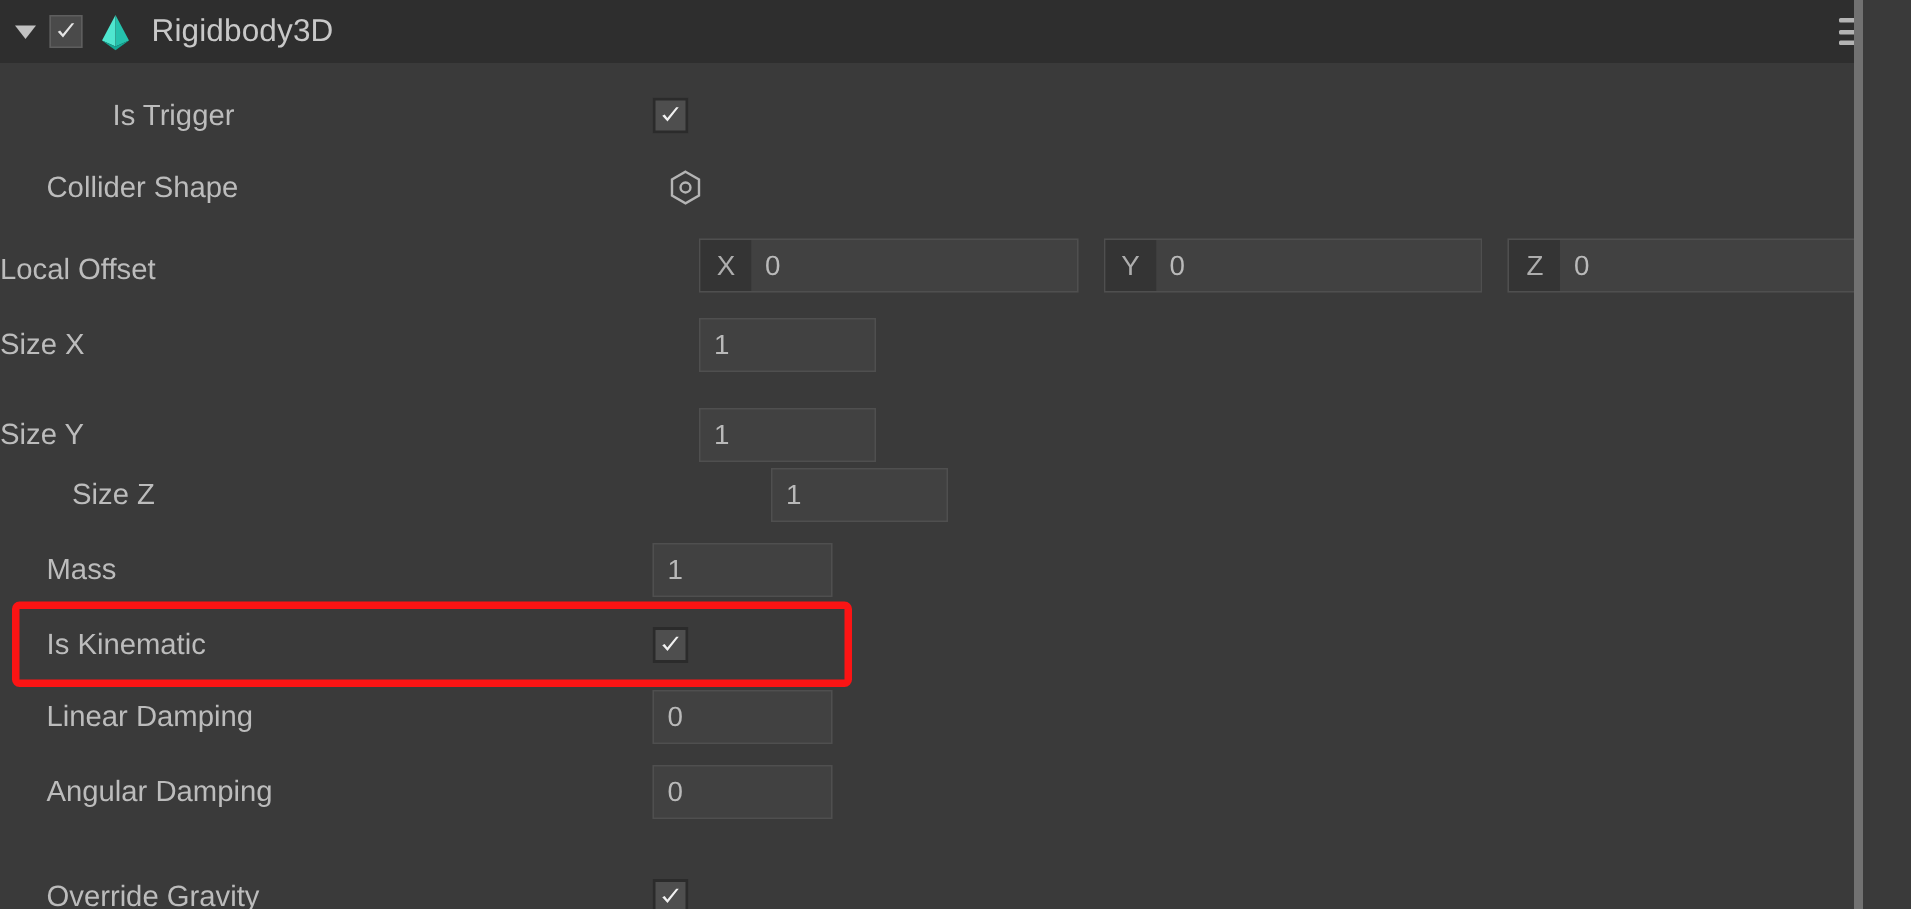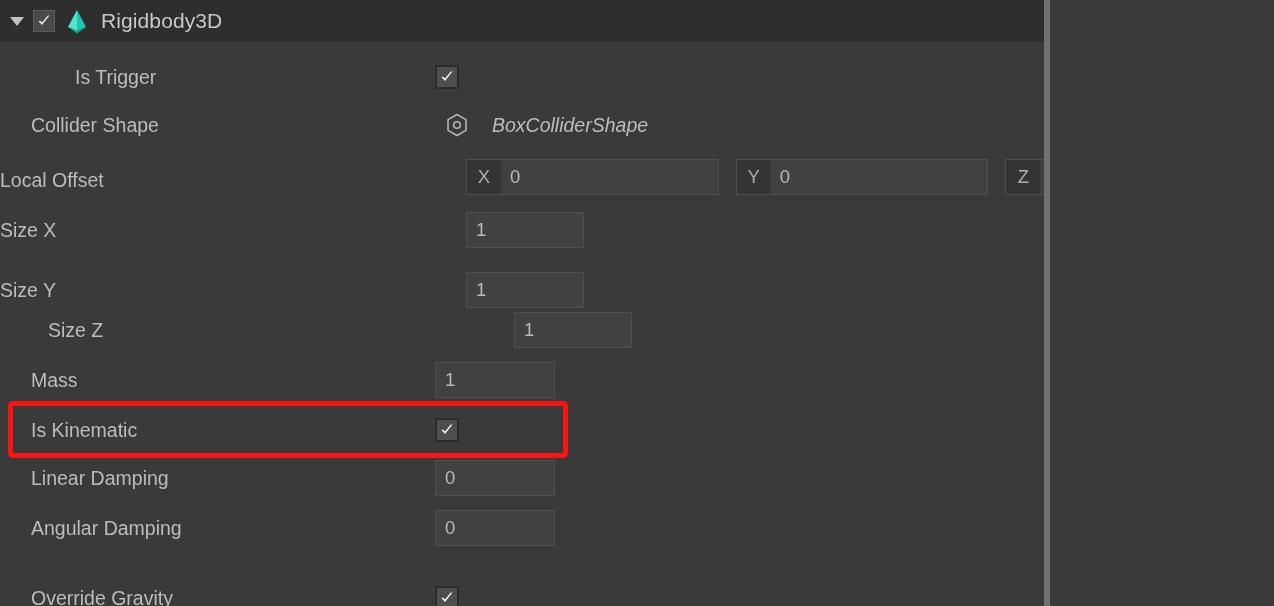--- a/index.html
+++ b/index.html
@@ -10,21 +10,21 @@
   body {
     width: 1274px;
     height: 606px;
     overflow: hidden;
     font-family: "Liberation Sans", sans-serif;
     -webkit-font-smoothing: antialiased;
   }
 
   #inspector {
     position: relative;
-    width: 1050px;
+    width: 1242px;
     height: 606px;
     background: #3a3a3a;
     overflow: hidden;
   }
 
   
   .comp-header {
     position: absolute;
     left: 0;
     top: 0;
@@ -296,21 +296,20 @@
 
   <div class="prop-row" style="top:100px;">
     <div class="prop-label indent-0">Collider Shape</div>
     <div class="val-area shape-row" style="left:444px;">
       <div class="shape-icon">
         <svg width="26" height="26" viewBox="0 0 26 26">
           <polygon points="13,2.5 22,7.6 22,18.4 13,23.5 4,18.4 4,7.6" fill="none" stroke="#b4b4b4" stroke-width="1.6"></polygon>
           <circle cx="13" cy="13" r="3.3" fill="none" stroke="#b4b4b4" stroke-width="1.6"></circle>
         </svg>
       </div>
-      <div class="shape-name">BoxColliderShape</div>
     </div>
   </div>
 
   <div class="prop-row" style="top:155px;">
     <div class="prop-label indent-1">Local Offset</div>
   </div>
 
   <div class="vec-row">
     <div class="vec-cell">
       <div class="vec-axis">X</div>

